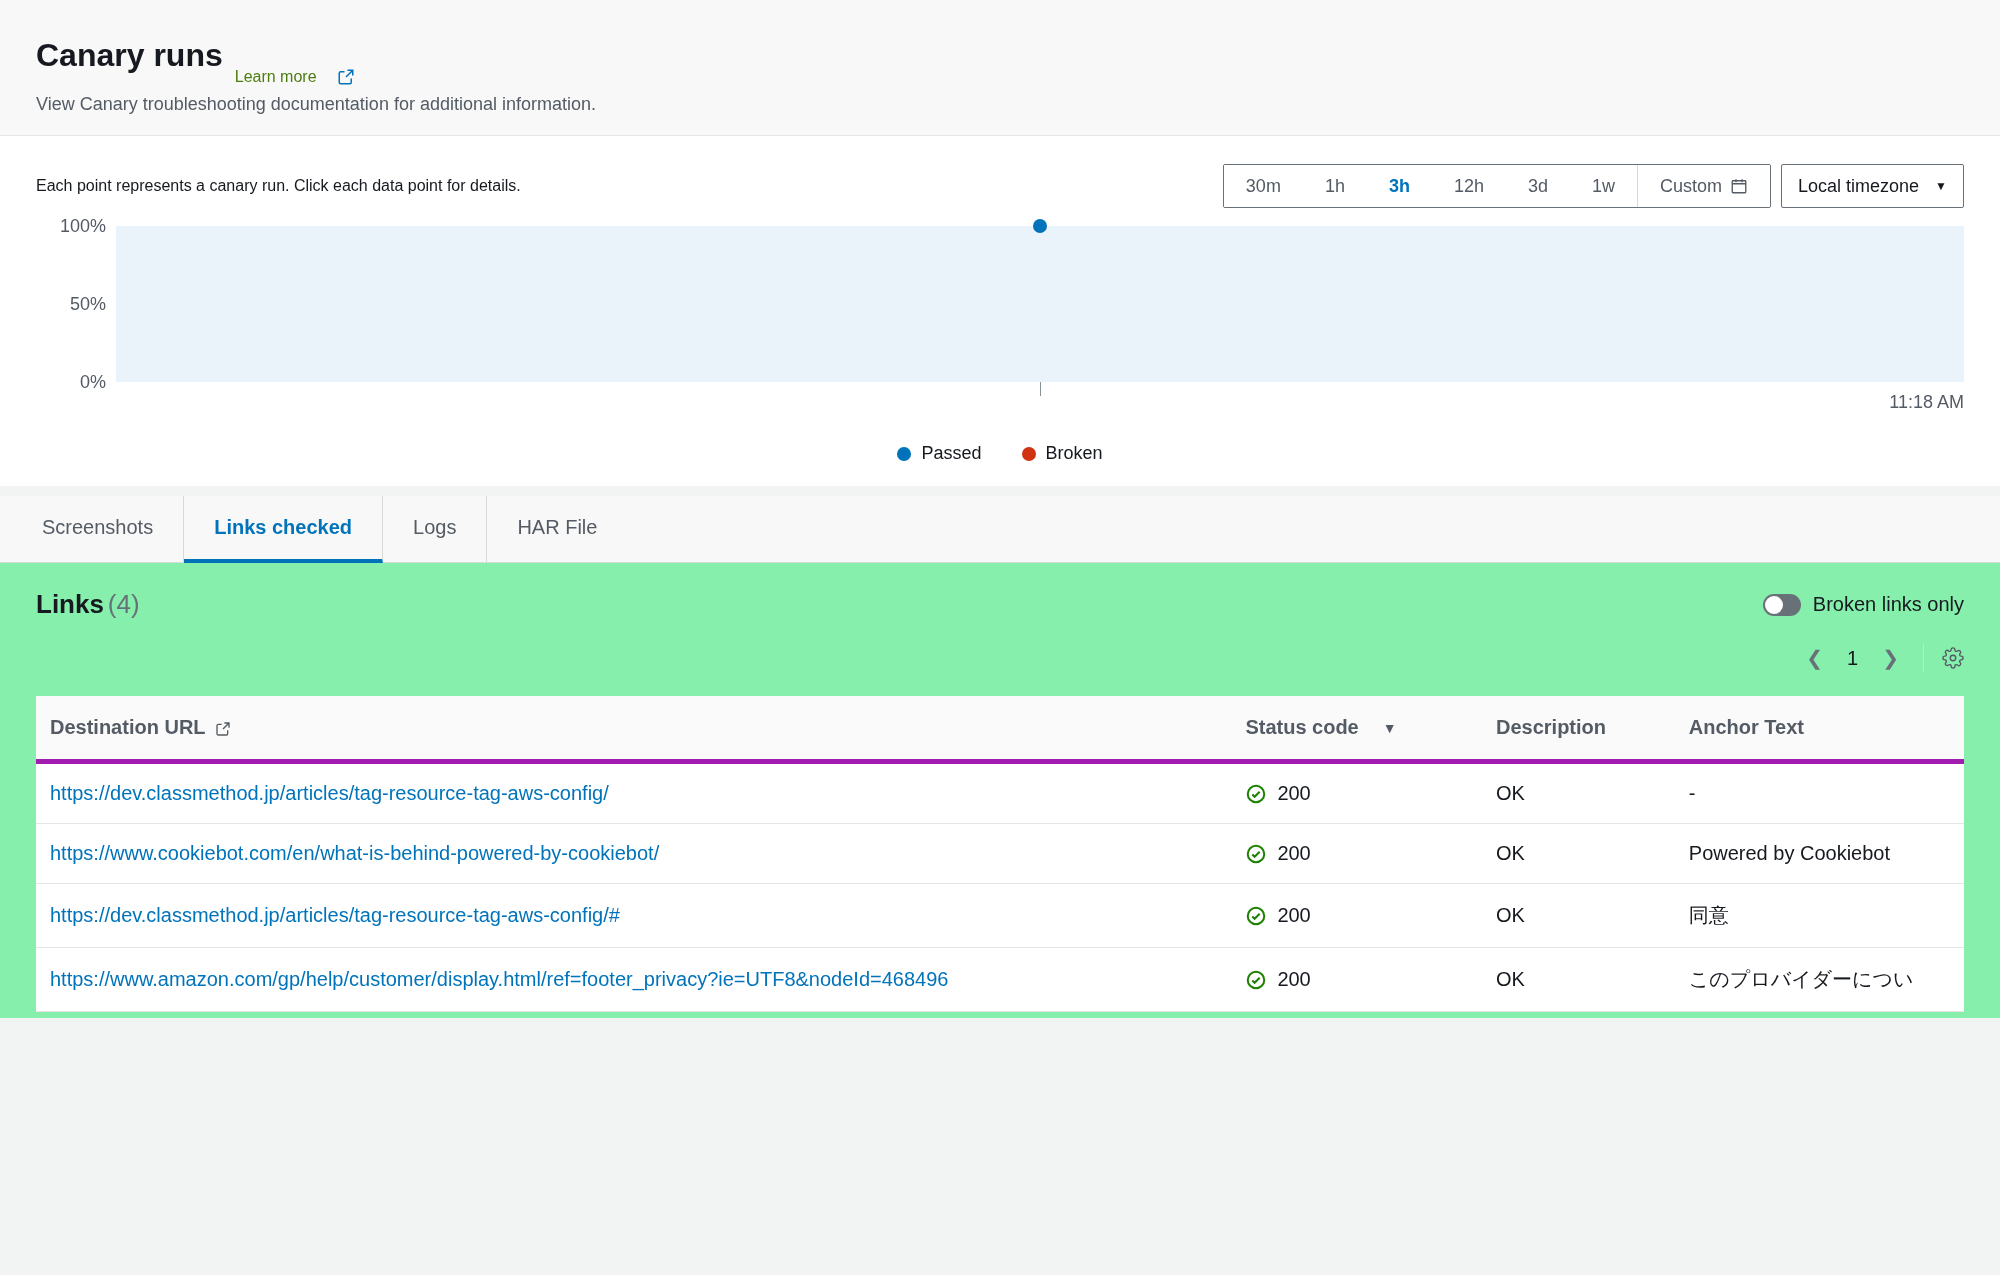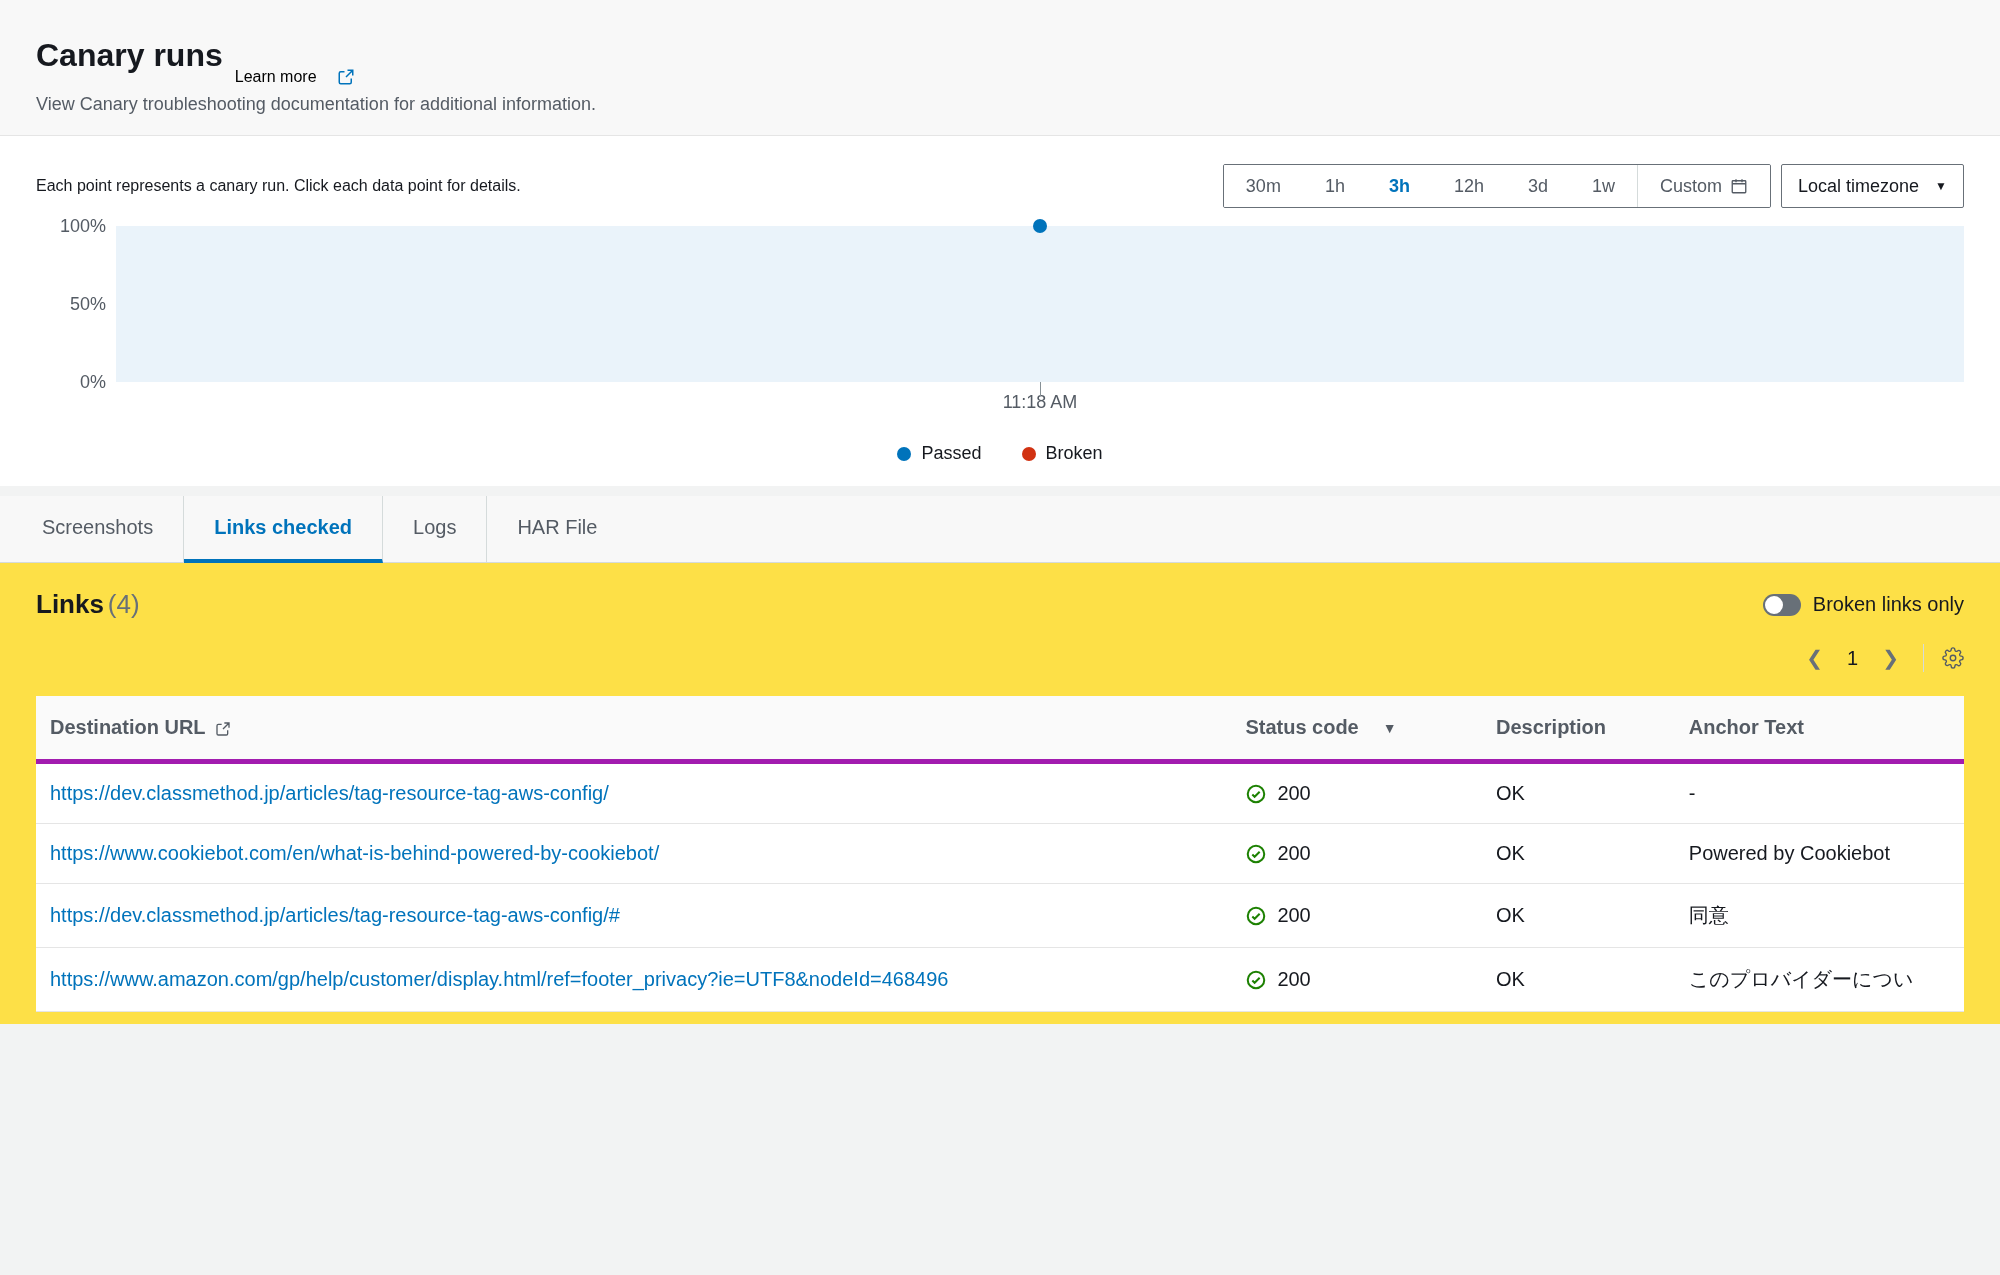--- a/index.html
+++ b/index.html
@@ -1,45 +1,45 @@
 <!DOCTYPE html>
 <html><head>
 <meta charset="utf-8">
 <style>
 * { box-sizing: border-box; margin: 0; padding: 0; }
 body { font-family: "Amazon Ember", "Helvetica Neue", Arial, sans-serif; background: #f2f3f3; color: #16191f; font-size: 14px; width: 2000px; }
 .header { padding: 24px 36px 20px; background: #f8f8f8; border-bottom: 1px solid #e5e5e5; }
 .header-title-row { display: flex; align-items: center; gap: 12px; margin-bottom: 8px; }
 .header-title { font-size: 32px; font-weight: 700; color: #16191f; }
-.learn-more { color: #000000; font-size: 16px; display: inline-flex; align-items: center; gap: 20px; text-decoration: none; margin-top: 44px; }
+.learn-more { color: #4d7c0f; font-size: 16px; display: inline-flex; align-items: center; gap: 20px; text-decoration: none; margin-top: 44px; }
 .ext-icon { width: 18px; height: 18px; fill: none; stroke: #0073bb; stroke-width: 2; }
 .header-sub { color: #545b64; font-size: 18px; }
 .chart-section { background: #fff; padding: 28px 36px 22px; }
 .chart-top { display: flex; justify-content: space-between; align-items: center; margin-bottom: 18px; }
 .chart-hint { color: #16191f; font-size: 16px; }
 .chart-controls { display: flex; gap: 10px; }
 .range-group { display: flex; border: 1px solid #687078; border-radius: 2px; overflow: hidden; height: 44px; }
 .range-btn { padding: 0 22px; background: #fff; border: none; color: #545b64; font-size: 18px; cursor: pointer; display: flex; align-items: center; gap: 8px; }
 .range-btn.selected { color: #0073bb; font-weight: 700; }
 .range-sep { width: 1px; background: #d5dbdb; }
 .tz-select { border: 1px solid #687078; border-radius: 2px; background: #fff; padding: 0 16px; font-size: 18px; color: #16191f; display: flex; align-items: center; gap: 16px; height: 44px; cursor: pointer; }
 .chart-plot { position: relative; margin-left: 80px; height: 156px; }
 .chart-bg { position: absolute; left: 0; right: 0; top: 0; bottom: 0; background: #eaf3fa; }
 .y-label { position: absolute; left: -66px; width: 56px; text-align: right; color: #545b64; font-size: 18px; transform: translateY(-50%); }
 .data-point { position: absolute; width: 14px; height: 14px; border-radius: 50%; background: #0073bb; transform: translate(-50%, -50%); }
 .x-tick-line { position: absolute; width: 1px; height: 14px; background: #879196; }
-.x-label { text-align: center; color: #545b64; font-size: 18px; margin-top: 10px; margin-left: 80px; }
+.x-label { text-align: right; color: #545b64; font-size: 18px; margin-top: 10px; margin-left: 80px; }
 .legend { display: flex; justify-content: center; gap: 40px; margin-top: 30px; font-size: 18px; color: #16191f; }
 .legend-item { display: flex; align-items: center; gap: 10px; }
 .legend-dot { width: 14px; height: 14px; border-radius: 50%; }
 .tabs { display: flex; border-bottom: 1px solid #d5dbdb; padding: 0 12px; background: #f8f8f8; margin-top: 10px; }
 .tab { padding: 20px 30px; font-size: 20px; color: #545b64; cursor: pointer; border-right: 1px solid #d5dbdb; }
 .tab:last-child { border-right: none; }
 .tab.active { color: #0073bb; font-weight: 700; border-bottom: 4px solid #0073bb; margin-bottom: -1px; }
-.links-section { padding: 26px 36px 12px; background: #fde047; }
+.links-section { padding: 26px 36px 6px; background: #86efac; }
 .links-top { display: flex; justify-content: space-between; align-items: center; }
 .links-title { font-size: 26px; font-weight: 700; }
 .links-count { color: #687078; font-weight: 400; }
 .toggle-row { display: flex; align-items: center; gap: 12px; }
 .toggle { width: 38px; height: 22px; border-radius: 11px; background: #687078; position: relative; cursor: pointer; }
 .toggle-knob { position: absolute; width: 18px; height: 18px; border-radius: 50%; background: #fff; top: 2px; left: 2px; }
 .toggle-label { font-size: 20px; color: #16191f; }
 .pager { display: flex; justify-content: flex-end; align-items: center; gap: 18px; padding: 22px 0; font-size: 20px; color: #16191f; }
 .pager-btn { color: #687078; cursor: pointer; padding: 4px 6px; }
 .pager-sep { width: 1px; height: 28px; background: #d5dbdb; }

